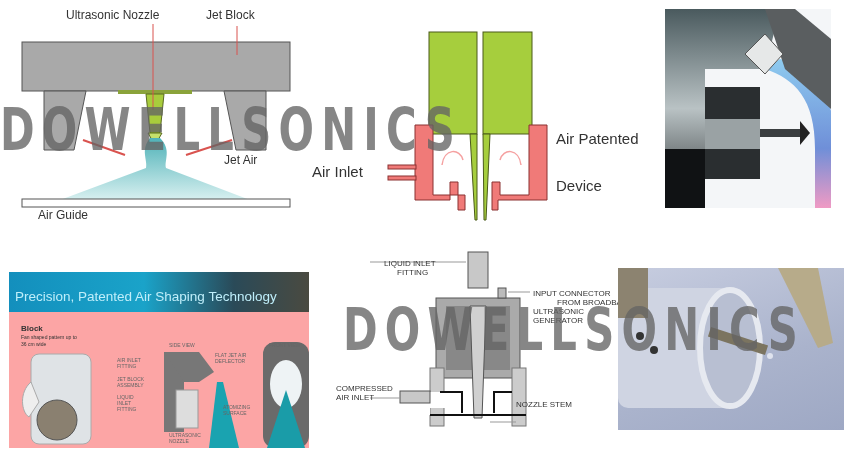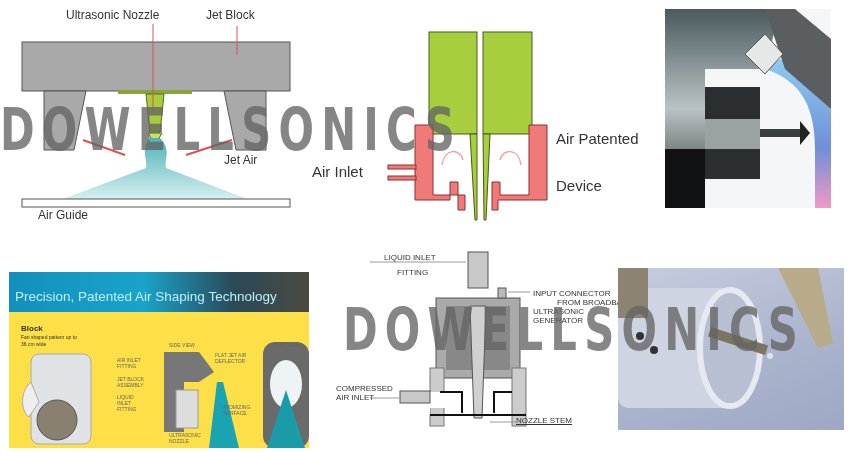--- a/index.html
+++ b/index.html
@@ -84,21 +84,21 @@
     <rect x="40" y="78" width="55" height="92" fill="#2a2e30"></rect>
     <rect x="40" y="110" width="55" height="30" fill="#9aa2a4"></rect>
     <rect x="95" y="120" width="40" height="8" fill="#3a3e40"></rect>
     <polygon points="135,112 145,124 135,136" fill="#222"></polygon>
     <path d="M100,60 C130,70 150,90 150,140 L150,199 L168,199 L168,110 C160,70 135,55 115,50 Z" fill="url(#flow)"></path>
     <polygon points="100,0 130,0 166,30 166,100 120,60" fill="#5a5e60"></polygon>
     <polygon points="80,45 100,25 118,45 100,65" fill="#e6e8e8" stroke="#555"></polygon>
   </svg>
 </div>
 
-<div class="panel" style="left:9px;top:272px;width:300px;height:176px;background:#fde047;">
+<div class="panel" style="left:9px;top:272px;width:300px;height:176px;background:#fca5a5;">
   <div style="position:absolute;left:0;top:0;width:300px;height:40px;background:linear-gradient(90deg,#138fbd 0%,#1aa3c9 45%,#2a4a58 75%,#4a4a40 100%);">
     <span style="position:absolute;left:6px;top:17px;color:#bfeefa;font-size:13.5px;white-space:nowrap;">Precision, Patented Air Shaping Technology</span>
   </div>
   <span class="lbl" style="left:12px;top:52px;font-size:8px;font-weight:bold;">Block</span>
   <span class="lbl" style="left:12px;top:62px;font-size:5px;">Fan shaped pattern up to</span>
   <span class="lbl" style="left:12px;top:69px;font-size:5px;">36 cm wide</span>
   <svg width="300" height="176" style="position:absolute;left:0;top:0;">
     <rect x="22" y="82" width="60" height="90" rx="8" fill="#dfe3e6" stroke="#aaa"></rect>
     <circle cx="48" cy="148" r="20" fill="#8a8070" stroke="#555"></circle>
     <path d="M22,110 C10,120 12,140 20,145 L30,130 Z" fill="#eee" stroke="#aaa"></path>
@@ -131,29 +131,29 @@
     <path d="M70,152 L128,152 L128,168 L100,168 L100,175 L70,175 Z" fill="#fff"></path>
     <path d="M110,152 L132,152 L132,173 M164,173 L164,152 L182,152" fill="none" stroke="#111" stroke-width="2"></path>
     <rect x="70" y="151" width="30" height="12" fill="#c8c8c8" stroke="#555"></rect>
     <line x1="100" y1="175" x2="196" y2="175" stroke="#111" stroke-width="2"></line>
     <rect x="168" y="48" width="8" height="10" fill="#bbb" stroke="#555"></rect>
     <line x1="178" y1="52" x2="200" y2="52" stroke="#999"></line>
     <line x1="40" y1="22" x2="136" y2="22" stroke="#999"></line>
     <line x1="40" y1="158" x2="70" y2="158" stroke="#999"></line>
     <line x1="160" y1="182" x2="186" y2="182" stroke="#999"></line>
   </svg>
-  <span class="lbl small" style="left:54px;top:13px;">LIQUID INLET</span>
+  <span class="lbl small" style="left:54px;top:19px;">LIQUID INLET</span>
   <span class="lbl small" style="left:54px;top:28px;margin-left:13px;">FITTING</span>
   <span class="lbl small" style="left:203px;top:49px;">INPUT CONNECTOR</span>
   <span class="lbl small" style="left:203px;top:58px;margin-left:24px;">FROM BROADBAND</span>
   <span class="lbl small" style="left:203px;top:67px;">ULTRASONIC</span>
   <span class="lbl small" style="left:203px;top:76px;">GENERATOR</span>
   <span class="lbl small" style="left:6px;top:144px;">COMPRESSED</span>
   <span class="lbl small" style="left:6px;top:153px;">AIR INLET</span>
-  <span class="lbl small" style="left:186px;top:176px;text-decoration:underline;">NOZZLE STEM</span>
+  <span class="lbl small" style="left:186px;top:160px;">NOZZLE STEM</span>
 </div>
 
 <div class="panel" style="left:618px;top:268px;width:226px;height:162px;background:linear-gradient(160deg,#c7cde0 0%,#aab3cc 60%,#9ea8c4 100%);">
   <svg width="226" height="162">
     <rect x="0" y="20" width="120" height="120" rx="10" fill="#cfd4e2"></rect>
     <ellipse cx="112" cy="80" rx="30" ry="58" fill="#b8bfd2" stroke="#e6e9f0" stroke-width="6"></ellipse>
     <rect x="90" y="68" width="60" height="10" transform="rotate(18 120 73)" fill="#7b7460"></rect>
     <circle cx="152" cy="88" r="3" fill="#dfe3ee"></circle>
     <polygon points="160,0 200,0 215,75 200,80" fill="#b7ab8a"></polygon>
     <polygon points="0,0 30,0 30,50 0,50" fill="#8c8370"></polygon>

